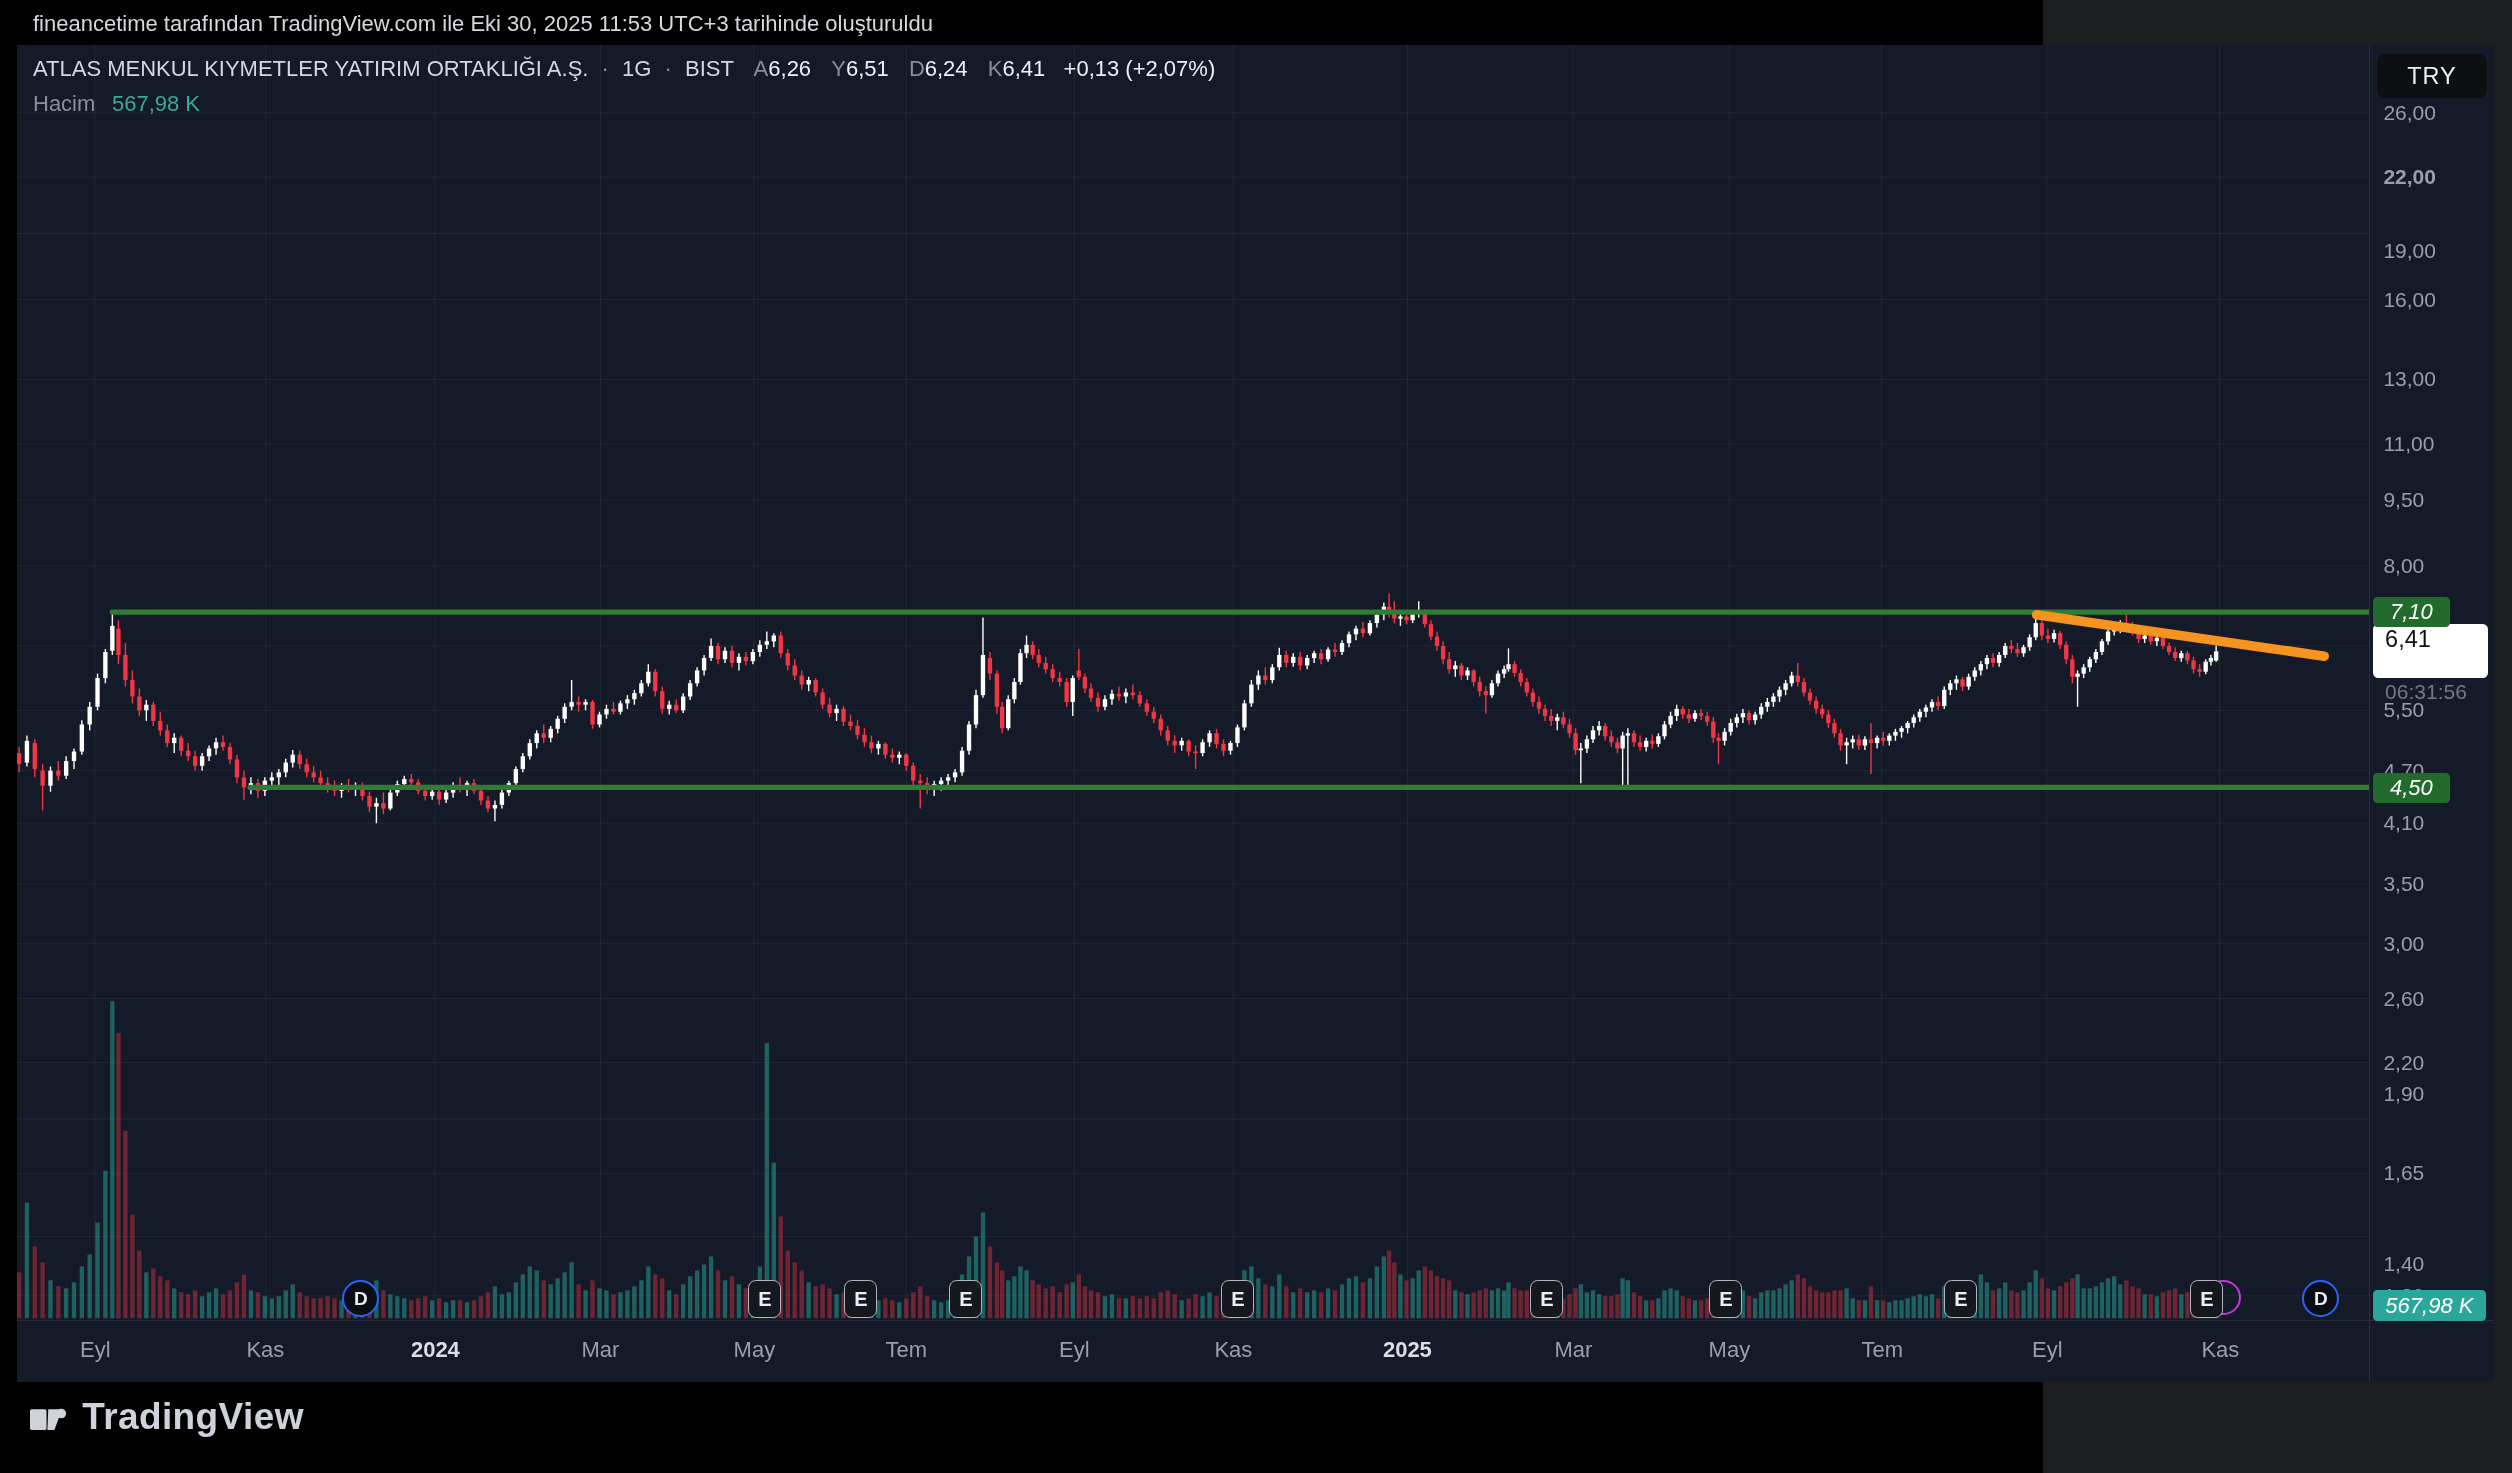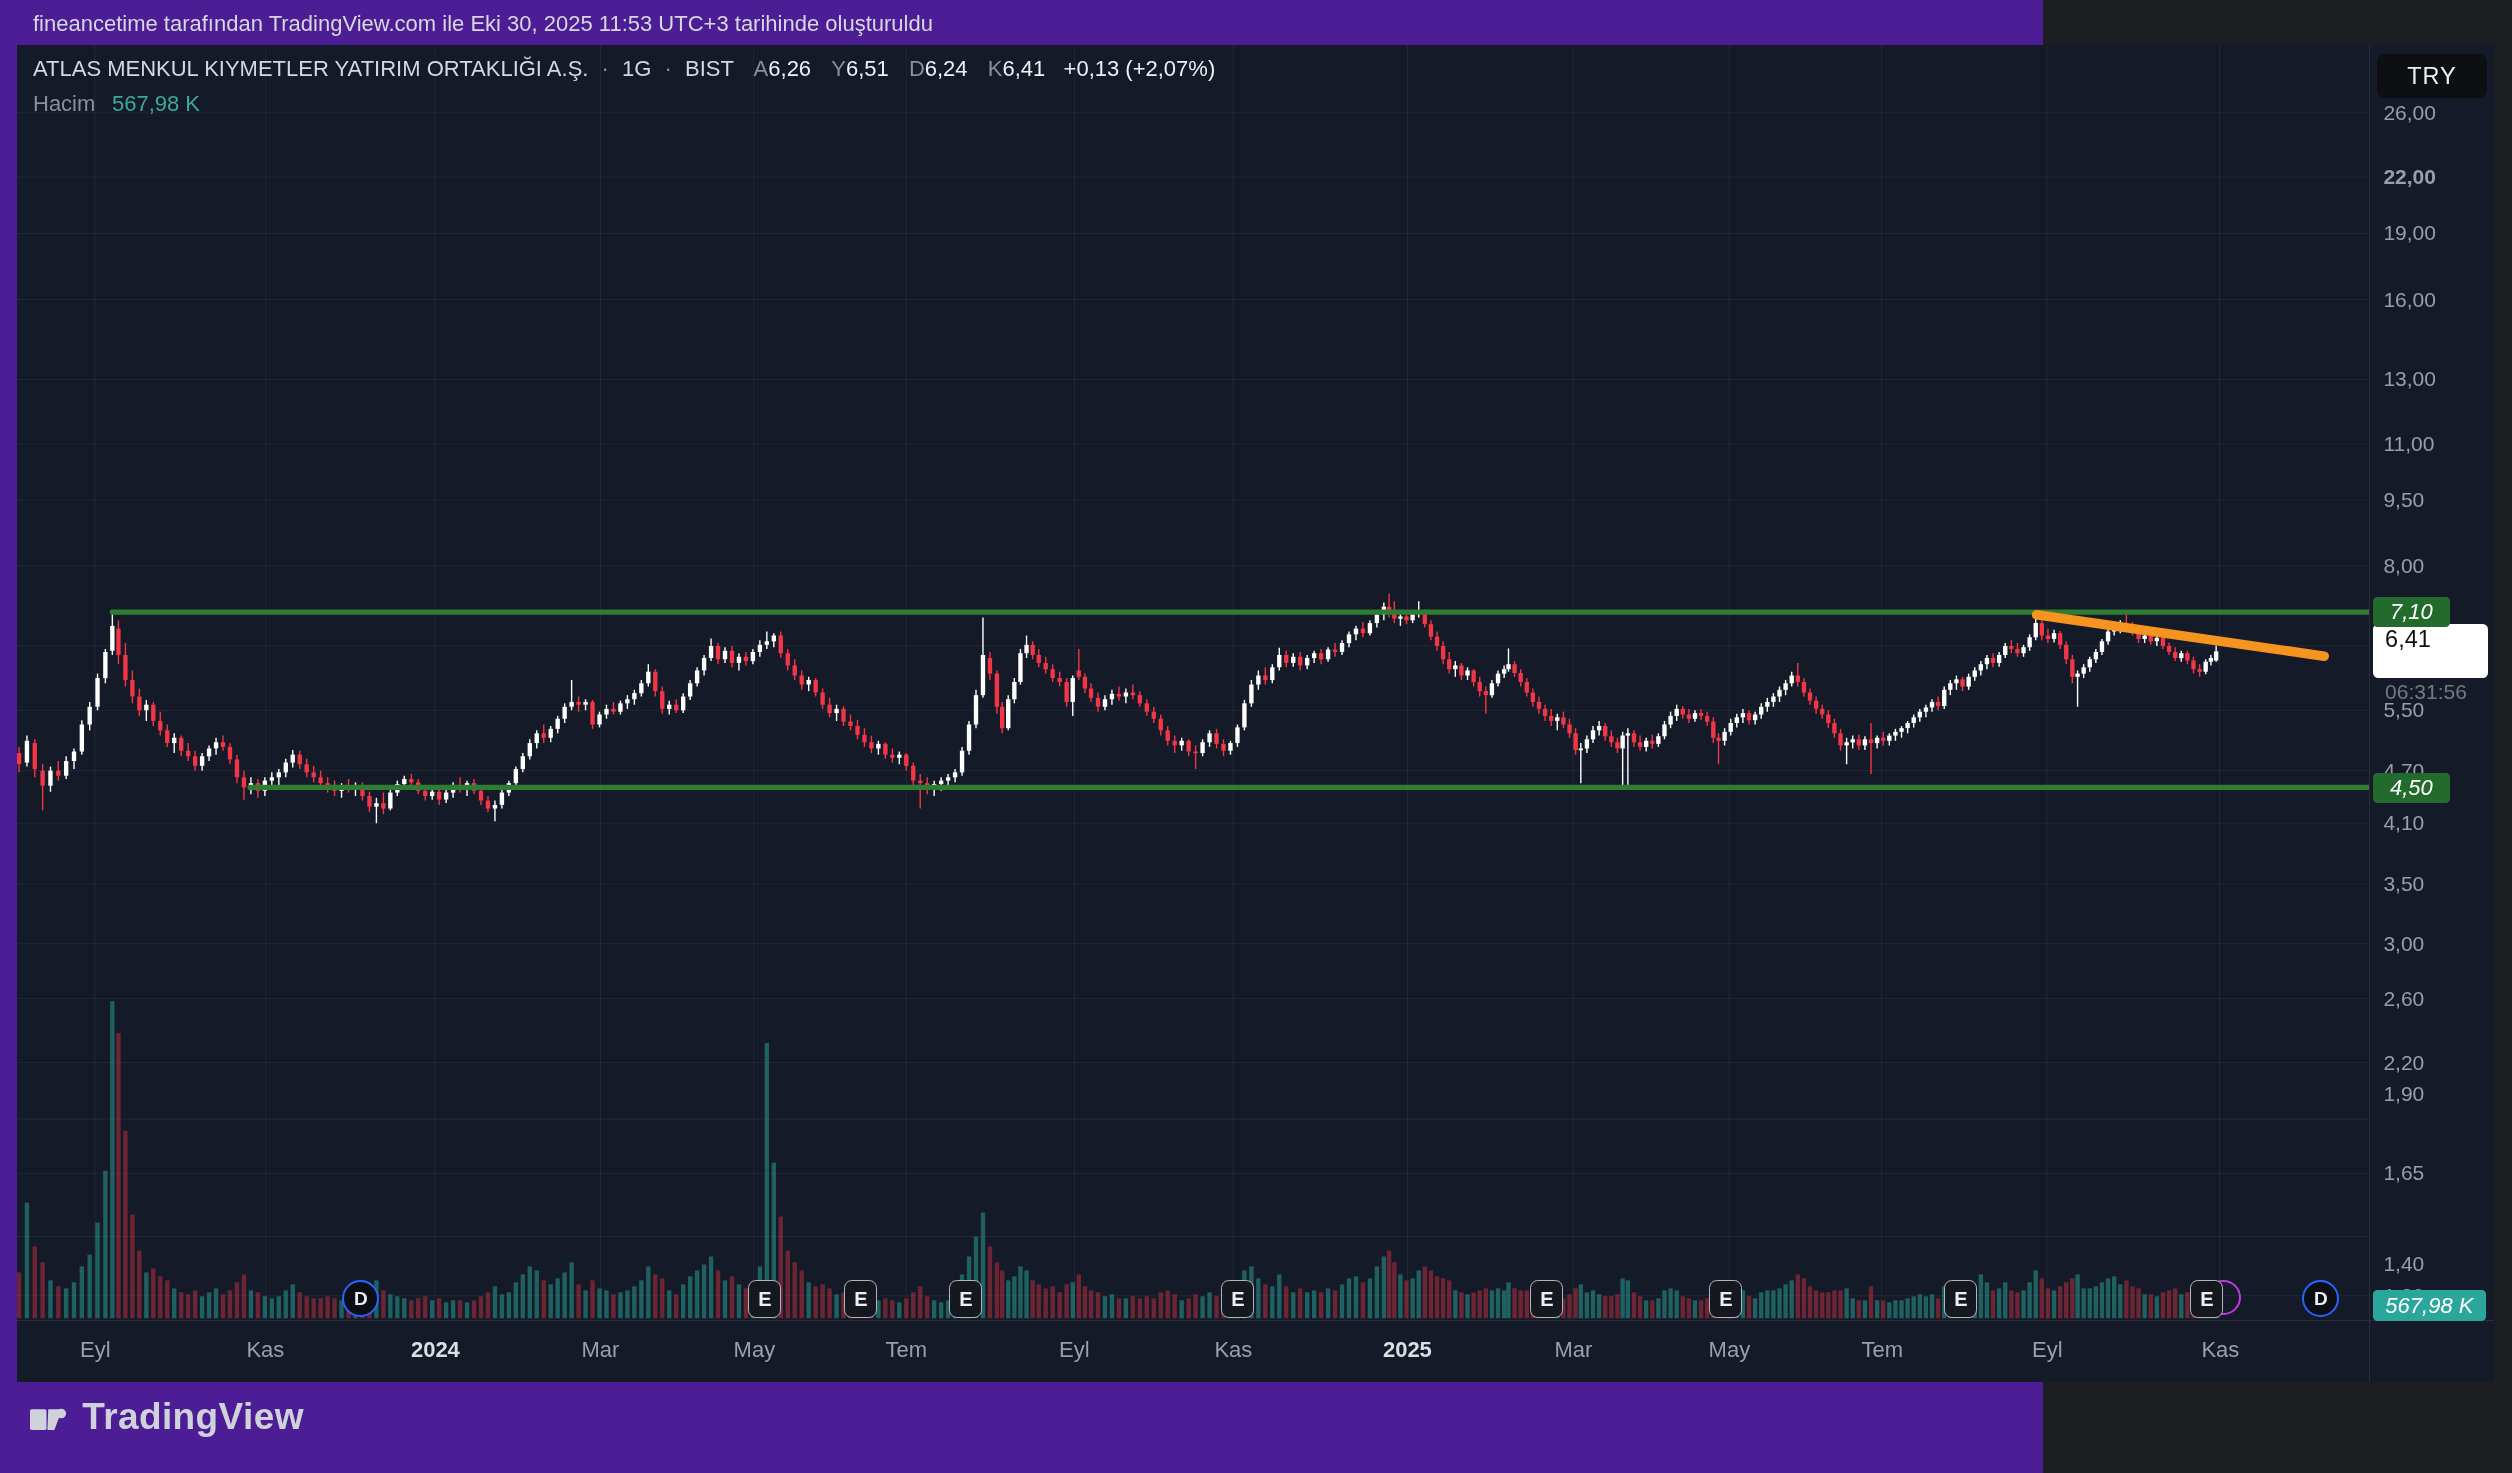--- a/index.html
+++ b/index.html
@@ -1,17 +1,17 @@
 <!DOCTYPE html>
 <html style="font-size:14px"><head>
 <meta charset="utf-8">
 <style>
   html,body{margin:0;padding:0;background:#1d1e22;width:2512px;height:1473px;overflow:hidden;
     font-family:"Liberation Sans","DejaVu Sans",sans-serif;}
-  #root{position:relative;width:2043px;height:1473px;background:#4c1d95;}
+  #root{position:relative;width:2043px;height:1473px;background:#000000;}
   #attribution{position:absolute;left:33px;top:11.3px;font-size:22px;color:#d6d8dd;white-space:nowrap;}
   #widget{position:absolute;left:17.4px;top:45px;width:2477px;height:1337px;background:#151a28;}
   #plot-svg{position:absolute;left:0;top:0;}
   .axis-border-v{position:absolute;left:2352px;top:0;width:0.9px;height:1337px;background:#2a2e39;}
   .axis-border-h{position:absolute;left:0;top:1275px;width:2477px;height:0.9px;background:#2a2e39;}
   #price-axis{position:absolute;left:2352px;top:0;width:125px;height:1275px;}
   .ptick{position:absolute;left:14px;height:26px;line-height:26px;font-size:21px;color:#9a9ea9;white-space:nowrap;}
   .badge{position:absolute;left:3.5px;border-radius:4.4px;color:#fff;font-size:22px;text-align:center;font-style:italic;}
   .badge.green{background:#226b2c;width:77px;height:30px;line-height:30px;}
   .badge.teal{background:#2aa79a;width:113px;height:31px;line-height:31px;}
@@ -1108,21 +1108,21 @@
         <div class="ptick" style="top: 826px;">3,50</div>
         <div class="ptick" style="top: 765px;">4,10</div>
         <div class="ptick" style="top: 713px;">4,70</div>
         <div class="ptick" style="top: 652px;">5,50</div>
         <div class="ptick" style="top: 588px;">6,50</div>
         <div class="ptick" style="top: 508px;">8,00</div>
         <div class="ptick" style="top: 442px;">9,50</div>
         <div class="ptick" style="top: 386px;">11,00</div>
         <div class="ptick" style="top: 321px;">13,00</div>
         <div class="ptick" style="top: 242px;">16,00</div>
-        <div class="ptick" style="top: 175px;">19,00</div>
+        <div class="ptick" style="top: 193px;">19,00</div>
         <div class="ptick" style="top: 119px; font-weight: bold;">22,00</div>
         <div class="ptick" style="top: 55px;">26,00</div>
       <div id="cur-badge" style="top: 579px;">
         <div id="cur-price">6,41</div>
         <div id="cur-countdown">06:31:56</div>
       </div>
     <div class="badge green" style="top: 552px;">7,10</div>
         <div class="badge green" style="top: 728px;">4,50</div>
         <div class="badge teal" style="top: 1245px;">567,98 K</div>
       </div>

